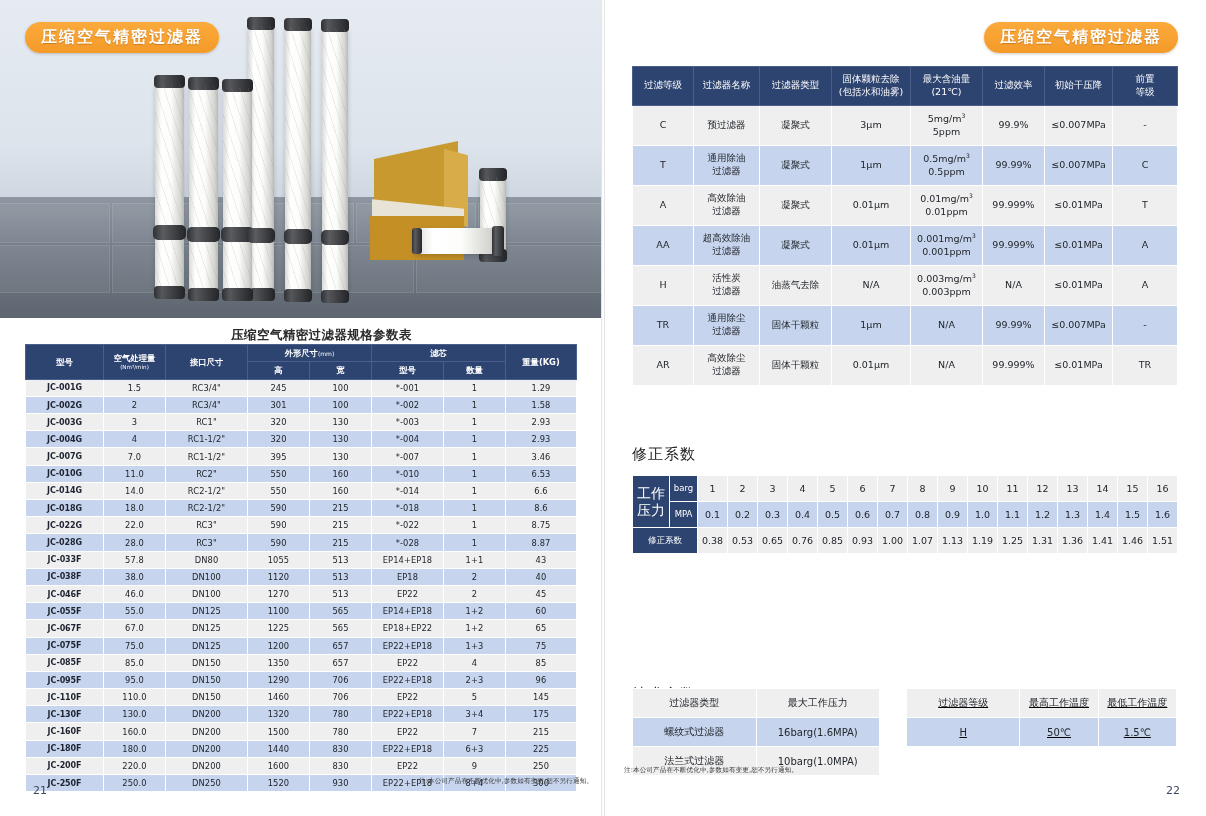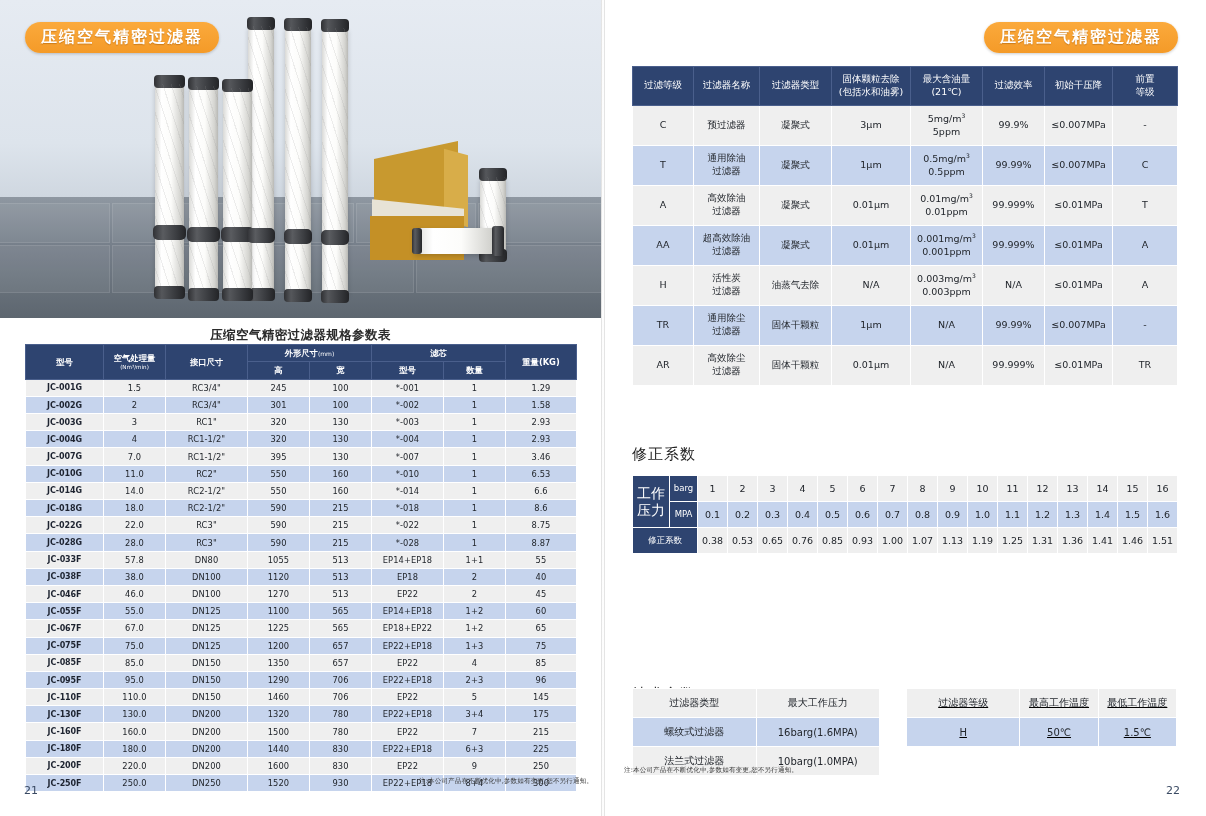--- a/index.html
+++ b/index.html
@@ -108,21 +108,21 @@
   #tech-b { position:absolute; left:906px; top:688px; width:271px; font-size:10px;text-decoration:underline; }
   .tech td { border:1px solid #ffffff; height:29px; }
   .tech tr:nth-child(odd)  td { background:#efefef; }
   .tech tr:nth-child(even) td { background:#c6d4ed; }
 
   
   .footnote { position:absolute; font-size:6.6px; color:#3a3a3a; letter-spacing:.1px; }
   #fn-left  { left:419px; top:777px; }
   #fn-right { left:624px; top:766px; }
   .pageno { position:absolute; font-size:11px; color:#3a4a63; }
-  #pg-left  { left:24px;   top:784px; }
+  #pg-left  { left:33px;   top:784px; }
   #pg-right { left:1166px; top:784px; }
 </style>
 </head>
 <body>
 
 <div id="page">
 
   <div class="sheet-left">
 
     <div class="hero">
@@ -195,21 +195,21 @@
           <div class="cap bot"></div>
       </div>
       <div class="cart" style="left:414px;top:228px;width:86px;height:26px;">
         <div class="collar" style="left:-2px;top:0;width:10px;height:26px;border-radius:3px;"></div>
         <div class="collar" style="left:78px;top:-2px;width:12px;height:30px;border-radius:3px;"></div>
       </div>
 
       <div class="pill" id="pill-left">压缩空气精密过滤器</div>
     </div>
 
-    <div class="tbl-caption" style="top:327px;">压缩空气精密过滤器规格参数表</div>
+    <div class="tbl-caption" style="top:327px;margin-left:21px;">压缩空气精密过滤器规格参数表</div>
 
     <table id="spec-table">
       <colgroup>
         <col style="width:78px">
           <col style="width:62px">
           <col style="width:82px">
         <col style="width:62px">
           <col style="width:62px">
           <col style="width:72px">
         <col style="width:62px">
@@ -338,21 +338,21 @@
             <td>8.87</td>
           </tr>
           <tr>
             <td class="model">JC-033F</td>
             <td>57.8</td>
             <td>DN80</td>
             <td>1055</td>
             <td>513</td>
             <td>EP14+EP18</td>
             <td>1+1</td>
-            <td>55</td>
+            <td>43</td>
           </tr>
           <tr>
             <td class="model">JC-038F</td>
             <td>38.0</td>
             <td>DN100</td>
             <td>1120</td>
             <td>513</td>
             <td>EP18</td>
             <td>2</td>
             <td>40</td>

